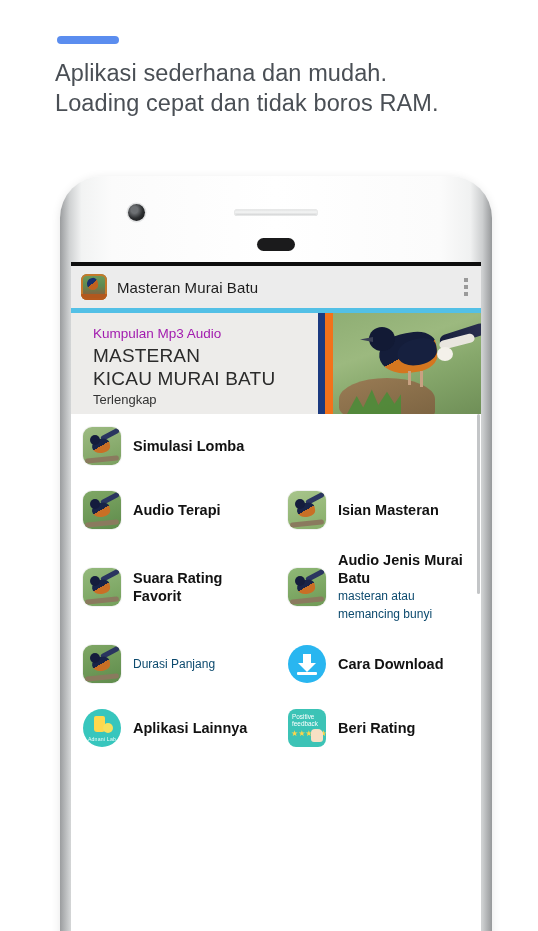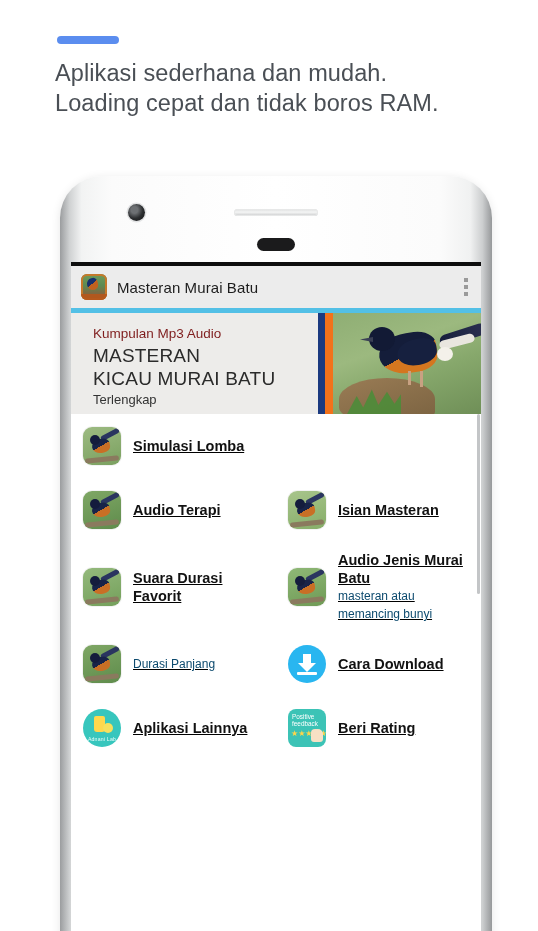--- a/index.html
+++ b/index.html
@@ -89,21 +89,21 @@
   }
   .overflow i { display:block; width:4px; height:4px; background:#9a9a9a; }
   .accent-line { height:5px; background:#53c0e6; }
 
   
   .banner {
     position:relative; height:101px; display:flex;
     background:#edecea; overflow:hidden;
   }
   .banner-text { flex:1; padding:12px 0 0 22px; color:#2a2a2a; }
-  .bn-top { font-size:13.5px; line-height:17px; color:#7f1d1d; }
+  .bn-top { font-size:13.5px; line-height:17px; color:#a21caf; }
   .bn-main {
     font-size:19px; line-height:22.5px; color:#2b2b2b; margin-top:3px;
     white-space: pre-line; letter-spacing:.2px;
   }
   .bn-sub { font-size:13px; line-height:16px; color:#333; margin-top:2px; }
   .banner-bars { width:15px; display:flex; flex:none; }
   .banner-bars .navy { width:7px; background:#1b3a80; }
   .banner-bars .orange { width:8px; background:#f2721b; }
   .banner-photo {
     width:148px; flex:none; position:relative; overflow:hidden;
@@ -152,21 +152,21 @@
     background: linear-gradient(160deg,#9a7c55,#7b6341);
   }
   .bp-fern {
     position:absolute; left:14px; bottom:0px; width:54px; height:30px;
     background:#4e8b3a;
     clip-path: polygon(0 100%, 18% 40%, 30% 78%, 46% 18%, 58% 70%, 74% 26%, 88% 66%, 100% 34%, 100% 100%);
     opacity:.92;
   }
 
   
-  .list { position:relative; background:#fff;text-decoration:underline; }
+  .list { position:relative; background:#fff; }
   .row { display:flex; }
   .cell {
     width:50%; box-sizing:border-box;
     display:flex; align-items:center; padding:9px 6px 9px 12px;
     min-height:64px;
   }
   .thumb {
     width:38px; height:38px; border-radius:9px; flex:none; position:relative;
     overflow:hidden; background:linear-gradient(160deg,#9dbb82,#7aa05f);
     box-shadow: 0 0 0 1px rgba(0,0,0,.05);
@@ -371,21 +371,21 @@
 
         <div class="row">
           <div class="cell">
             <div class="thumb v5">
               <div class="b-perch"></div>
                 <div class="b-tail"></div>
                 <div class="b-body"></div>
                 <div class="b-head"></div>
             </div>
             <div class="labels">
-              <div class="ltitle">Suara Durasi Favorit</div>
+              <div class="ltitle">Suara Rating Favorit</div>
             </div>
           </div>
           <div class="cell">
             <div class="thumb v2">
               <div class="b-perch"></div>
                 <div class="b-tail"></div>
                 <div class="b-body"></div>
                 <div class="b-head"></div>
             </div>
             <div class="labels">

